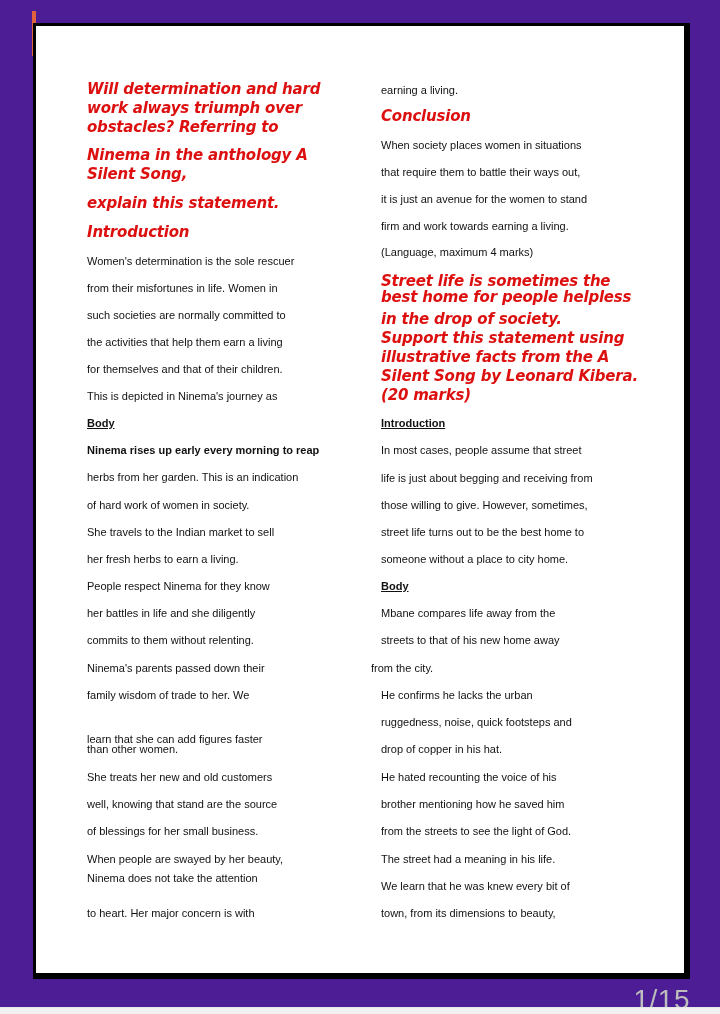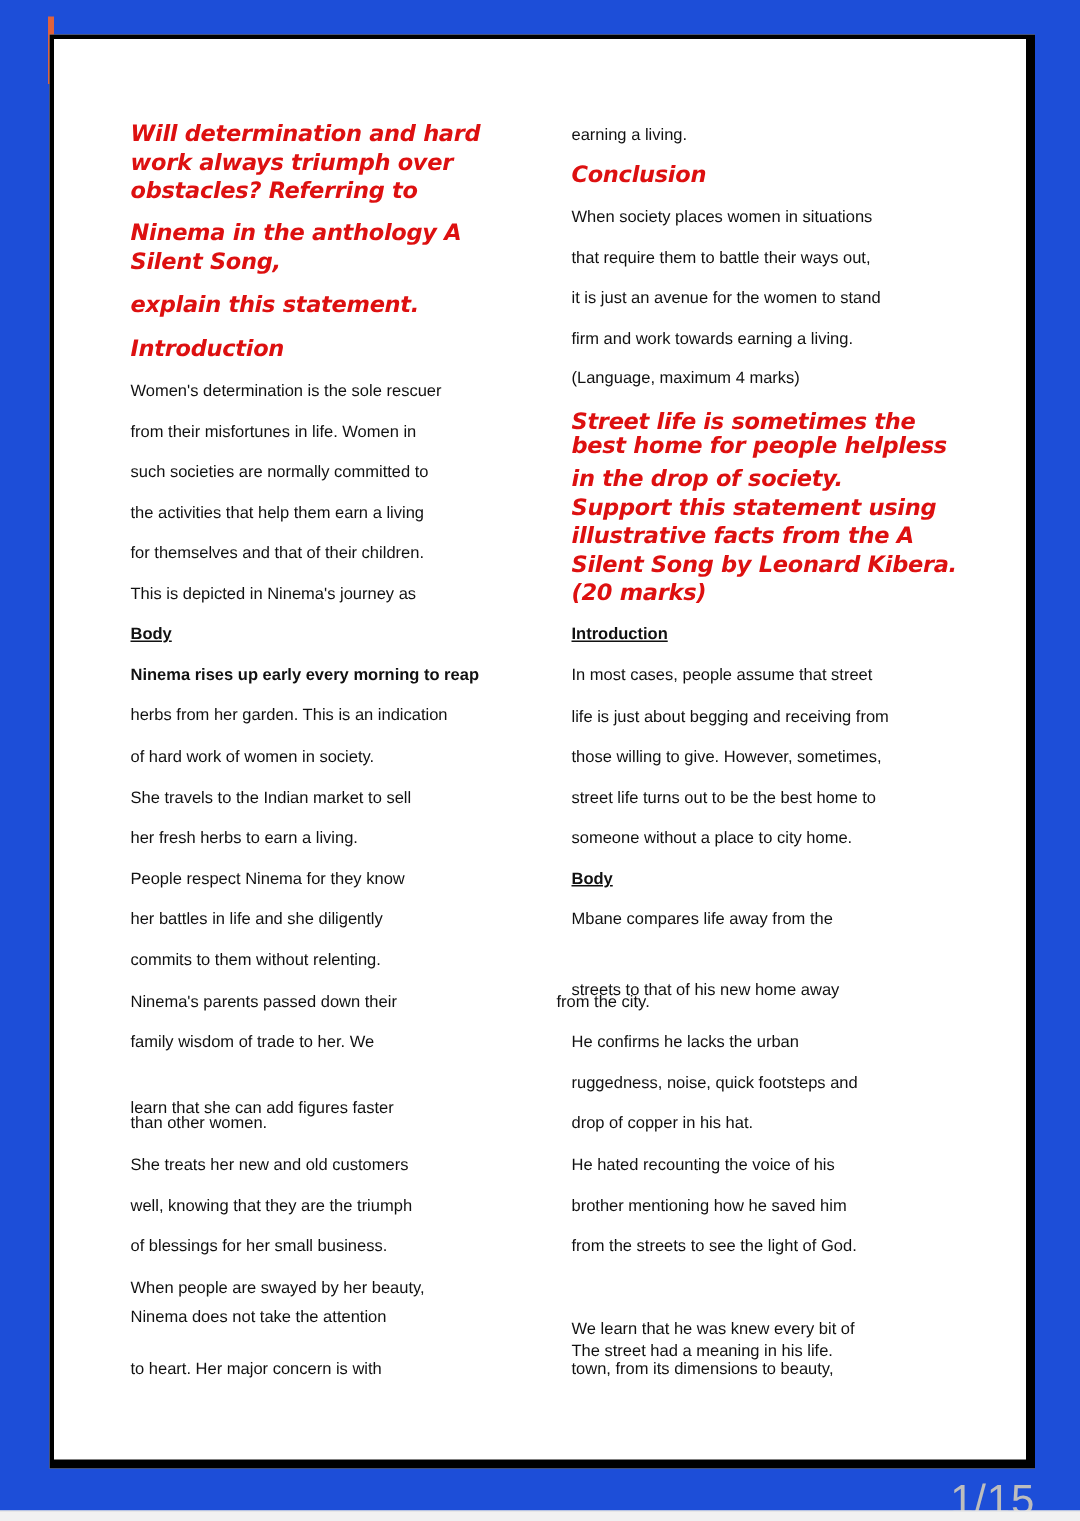--- a/index.html
+++ b/index.html
@@ -8,21 +8,21 @@
     width: 720px;
     height: 1014px;
     background: #ffffff;
     overflow: hidden;
     font-family: "Liberation Sans", sans-serif;
   }
   #viewer {
     position: relative;
     width: 720px;
     height: 1014px;
-    background: #1d4ed8;
+    background: #4c1d95;
   }
   #page {
     position: absolute;
     left: 33px;
     top: 23px;
     width: 648px;
     height: 947px;
     background: #ffffff;
     border-top: 3px solid #000;
     border-left: 3px solid #000;
@@ -121,21 +121,21 @@
       <div class="line" style="left:51px; top:499px;">She travels to the Indian market to sell</div>
       <div class="line" style="left:51px; top:526px;">her fresh herbs to earn a living.</div>
       <div class="line" style="left:51px; top:553px;">People respect Ninema for they know</div>
       <div class="line" style="left:51px; top:580px;">her battles in life and she diligently</div>
       <div class="line" style="left:51px; top:607px;">commits to them without relenting.</div>
       <div class="line" style="left:51px; top:635px;">Ninema's parents passed down their</div>
       <div class="line" style="left:51px; top:662px;">family wisdom of trade to her. We</div>
       <div class="line" style="left:51px; top:689px;margin-top:17px;">learn that she can add figures faster</div>
       <div class="line" style="left:51px; top:716px;">than other women.</div>
       <div class="line" style="left:51px; top:744px;">She treats her new and old customers</div>
-      <div class="line" style="left:51px; top:771px;">well, knowing that they are the triumph</div>
+      <div class="line" style="left:51px; top:771px;">well, knowing that stand are the source</div>
       <div class="line" style="left:51px; top:798px;">of blessings for her small business.</div>
       <div class="line" style="left:51px; top:826px;">When people are swayed by her beauty,</div>
       <div class="line" style="left:51px; top:845px;">Ninema does not take the attention</div>
       <div class="line" style="left:51px; top:880px;">to heart. Her major concern is with</div>
     </div>
 
     <div class="col">
       <div class="line" style="left:345px; top:57px;">earning a living.</div>
       <div class="h" style="left:345px; top:81px;">Conclusion</div>
 
@@ -157,29 +157,29 @@
 
       <div class="line" style="left:345px; top:417px;">In most cases, people assume that street</div>
       <div class="line" style="left:345px; top:445px;">life is just about begging and receiving from</div>
       <div class="line" style="left:345px; top:472px;">those willing to give. However, sometimes,</div>
       <div class="line" style="left:345px; top:499px;">street life turns out to be the best home to</div>
       <div class="line" style="left:345px; top:526px;">someone without a place to city home.</div>
 
       <div class="ul" style="left:345px; top:553px;">Body</div>
 
       <div class="line" style="left:345px; top:580px;">Mbane compares life away from the</div>
-      <div class="line" style="left:345px; top:607px;margin-top:20px;">streets to that of his new home away</div>
+      <div class="line" style="left:345px; top:607px;">streets to that of his new home away</div>
       <div class="line" style="left:335px; top:635px;">from the city.</div>
       <div class="line" style="left:345px; top:662px;">He confirms he lacks the urban</div>
       <div class="line" style="left:345px; top:689px;">ruggedness, noise, quick footsteps and</div>
       <div class="line" style="left:345px; top:716px;">drop of copper in his hat.</div>
       <div class="line" style="left:345px; top:744px;">He hated recounting the voice of his</div>
       <div class="line" style="left:345px; top:771px;">brother mentioning how he saved him</div>
       <div class="line" style="left:345px; top:798px;">from the streets to see the light of God.</div>
-      <div class="line" style="left:345px; top:868px;">The street had a meaning in his life.</div>
+      <div class="line" style="left:345px; top:826px;">The street had a meaning in his life.</div>
       <div class="line" style="left:345px; top:853px;">We learn that he was knew every bit of</div>
       <div class="line" style="left:345px; top:880px;">town, from its dimensions to beauty,</div>
     </div>
   </div>
 
   <div id="page-counter">1/15</div>
   <div id="bottom-bar"></div>
 </div>
 
 </body></html>

